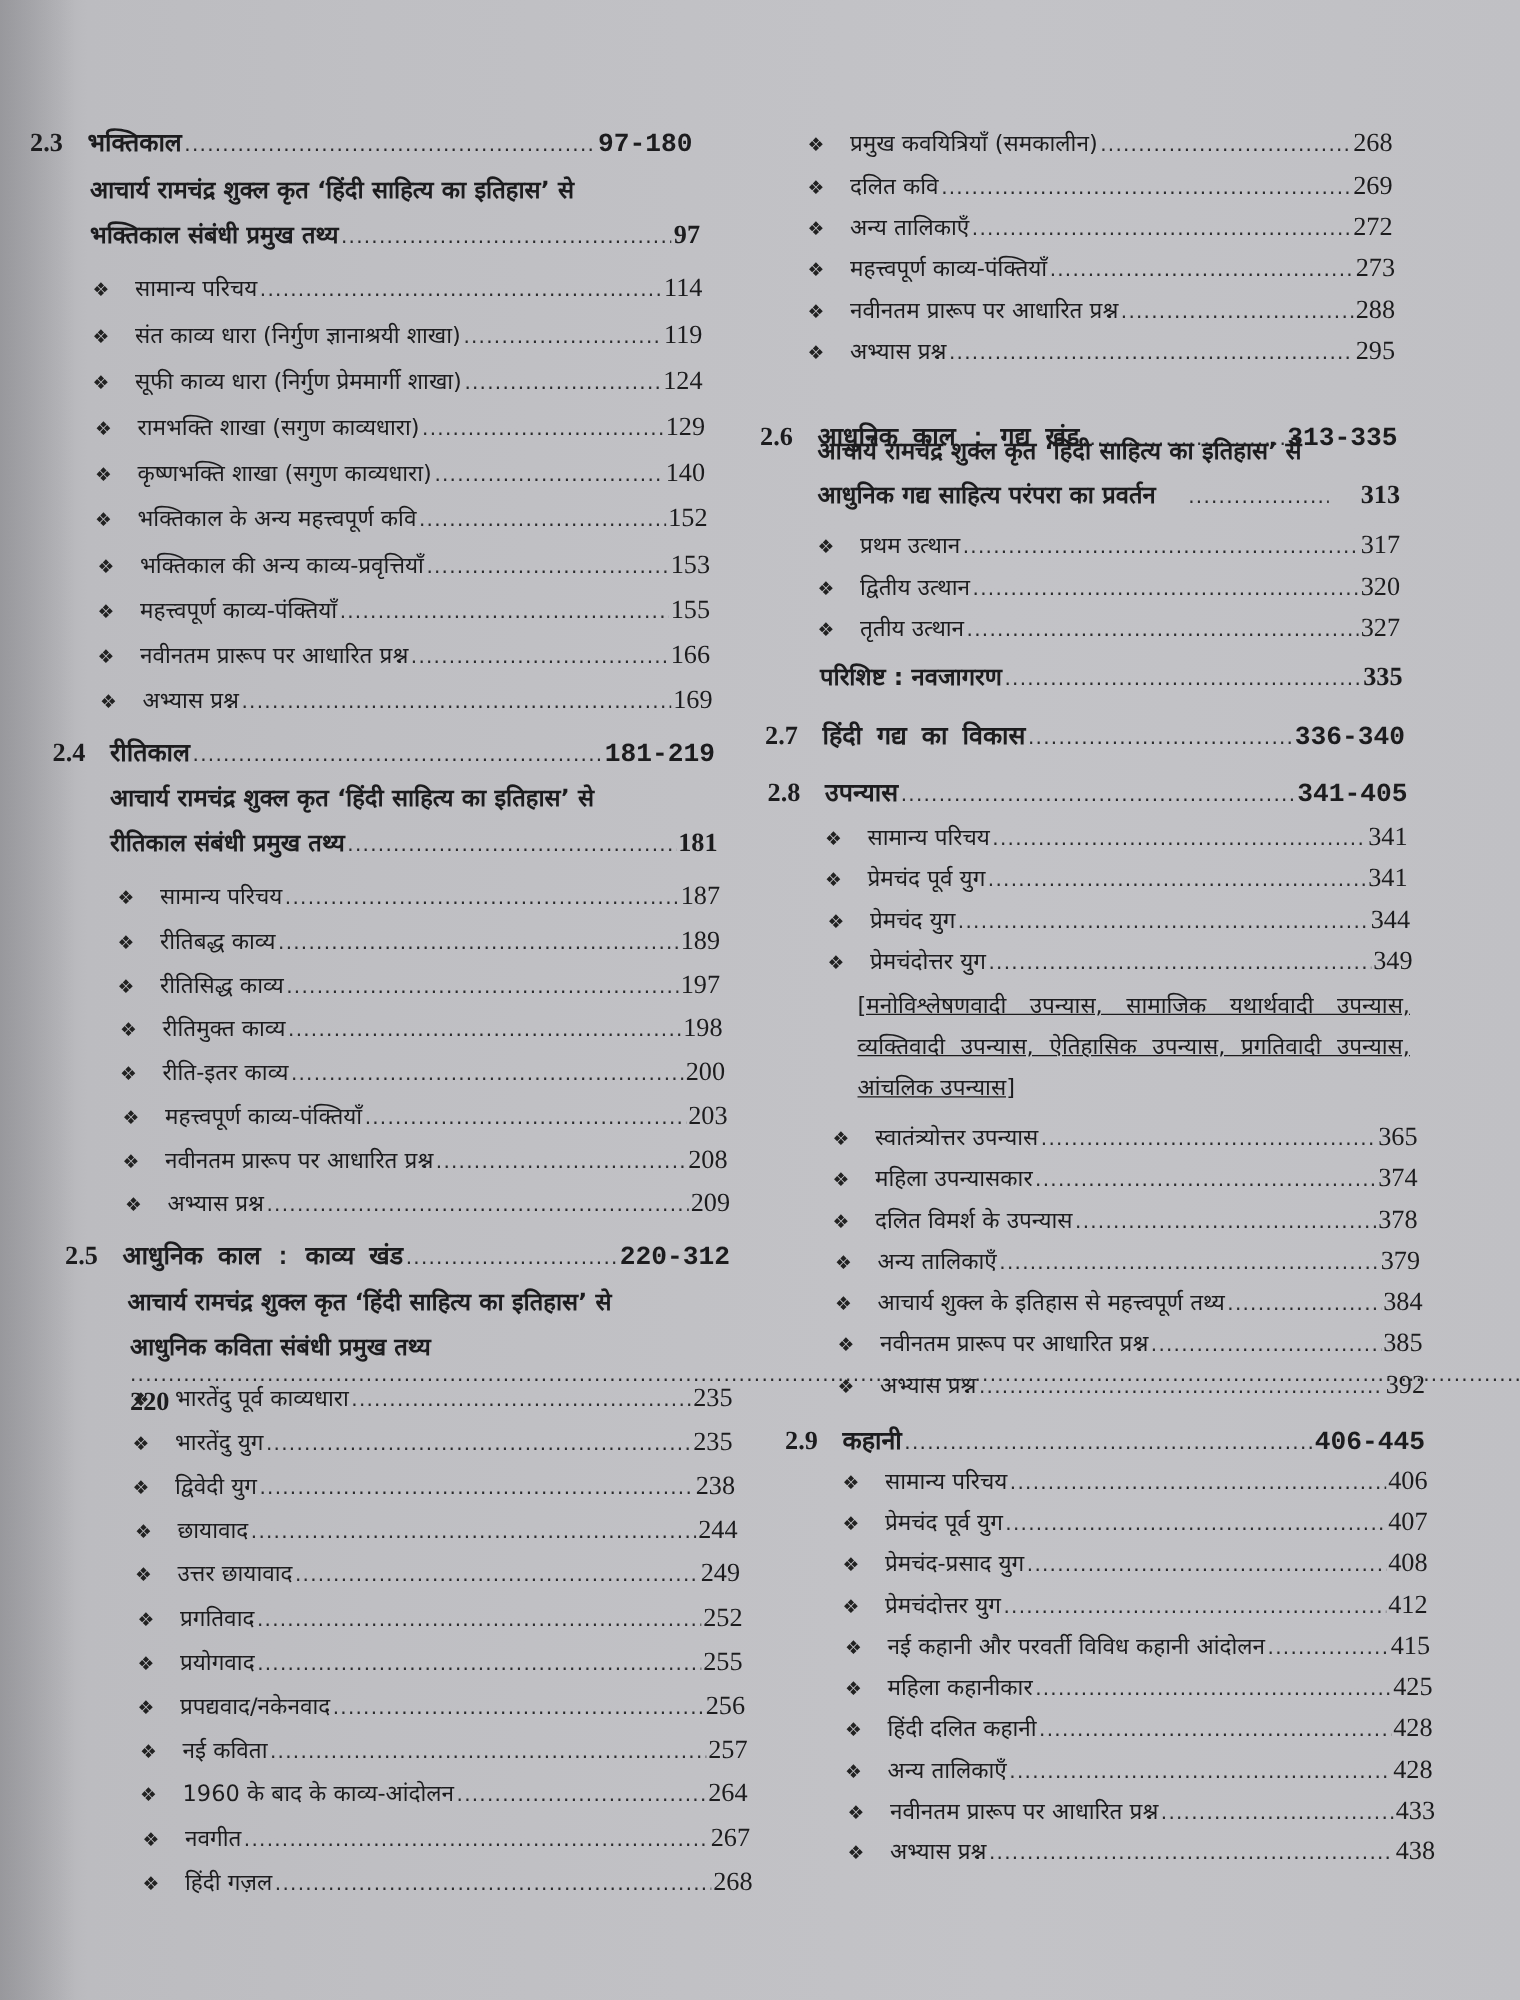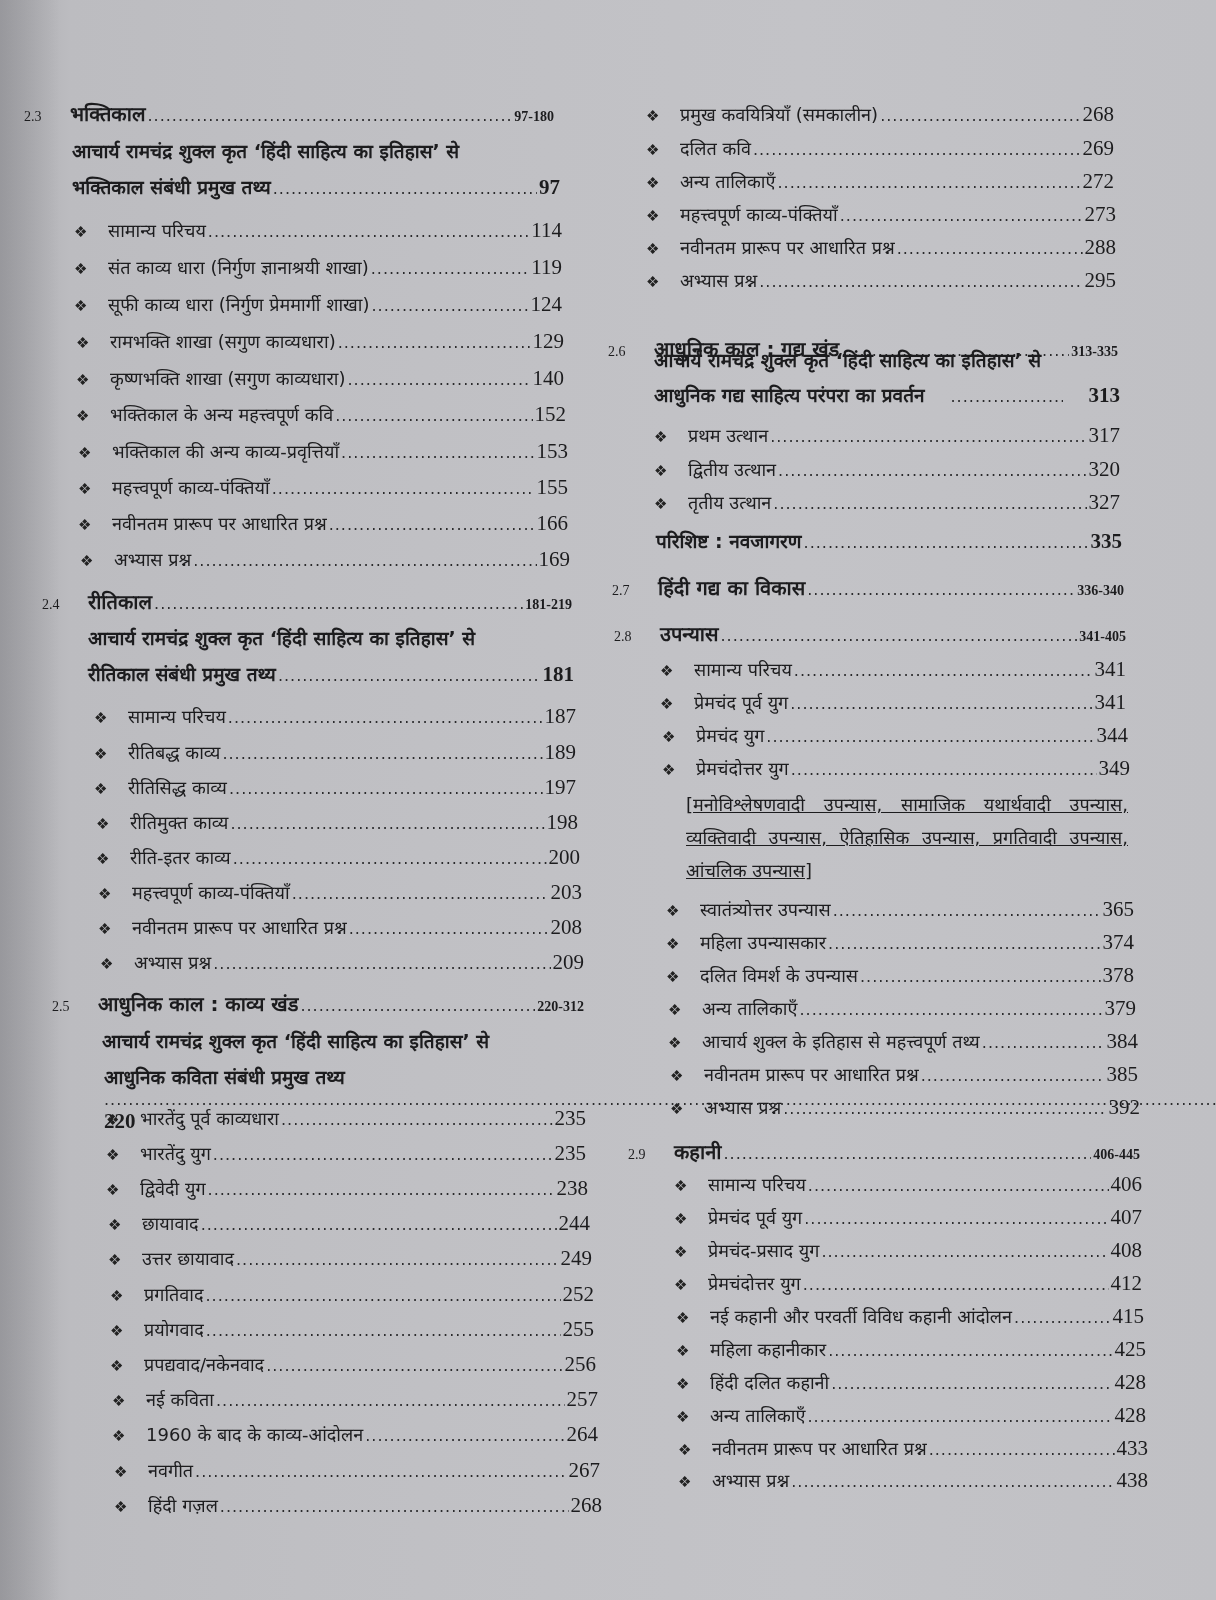--- a/index.html
+++ b/index.html
@@ -30,22 +30,22 @@
   .col-right { left: 600px; width: 616px; }
 
   .row {
     position: absolute;
     display: flex;
     align-items: baseline;
     white-space: nowrap;
   }
   .row .num {
     font-family: "Liberation Serif", serif;
-    font-weight: normal;
-    font-size: 14px;
+    font-weight: bold;
+    font-size: 21px;
     width: 46px;
     flex: none;
   }
   .row .title {
     flex: none;
   }
   .row .leader {
     flex: 1 1 auto;
     overflow: hidden;
     margin: 0 2px;
@@ -53,22 +53,22 @@
     color: #2a2a2c;
   }
   .row .leader::before {
     content: "........................................................................................................................................................................................................................................";
   }
   .row .page {
     flex: none;
     font-family: "Liberation Serif", serif;
     font-size: 21px;
   }
-  .chapter .title, .chapter .page { font-weight: bold; font-size: 20px; }
-  .chapter .page { font-size: 14px; }
+  .chapter .title, .chapter .page { font-weight: bold; font-size: 20px; font-family: Liberation Mono, monospace; }
+  .chapter .page { font-size: 21px; }
   .subhead .title { font-weight: bold; font-size: 19px; }
   .subhead .page { font-weight: bold; font-size: 21px; text-align: right; }
   .item .title { font-size: 18px; }
   .item .bullet {
     flex: none;
     width: 34px;
     font-size: 15px;
     color: #222;
   }
   .plainline {

